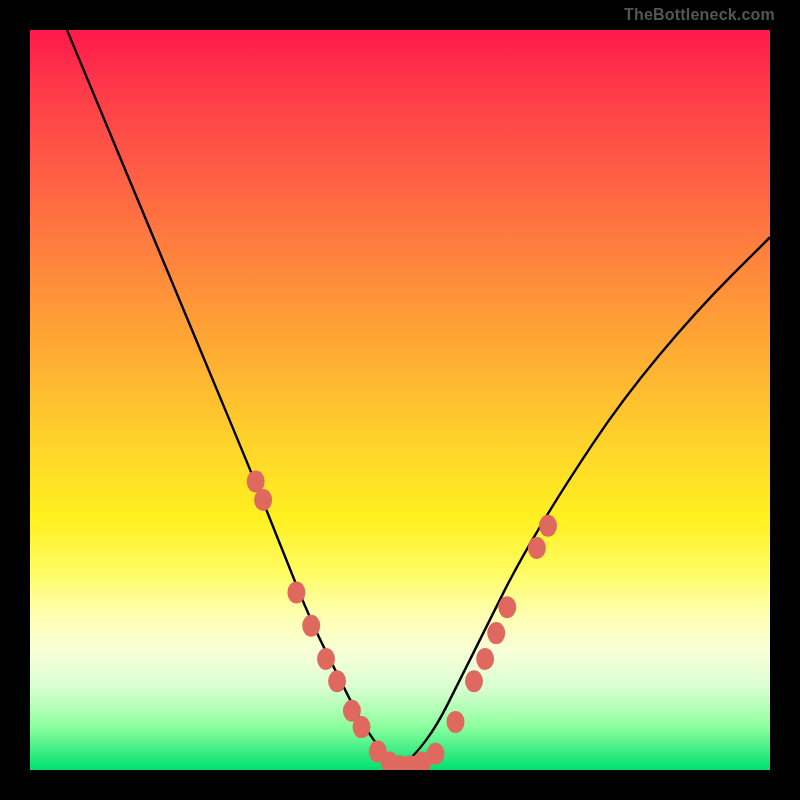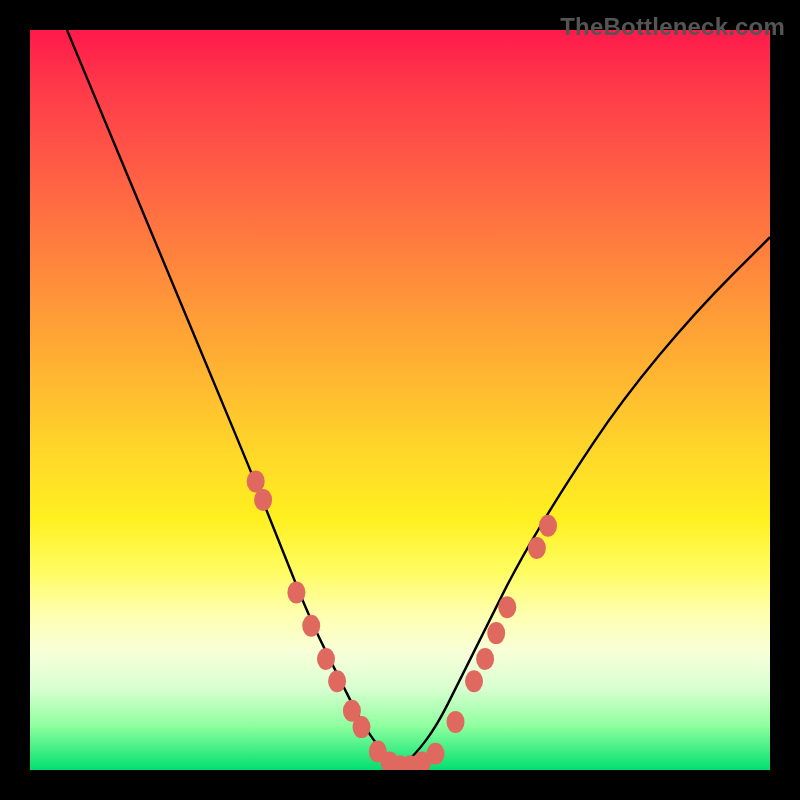--- a/index.html
+++ b/index.html
@@ -43,27 +43,26 @@
       #ffffb0 79%,
       #f8ffd8 84%,
       #d8ffd0 89%,
       #8fff9f 94%,
       #00e070 100%
     );
   }
   .watermark {
     position: absolute;
     top: 6px;
-    right: 15px;
-    font-size: 24px;
+    right: 25px;
+    font-size: 16px;
     font-weight: 600;
     color: #555;
     letter-spacing: 0.2px;
     user-select: none;
-    margin-top: 7px;
   }
   svg.curve {
     position: absolute;
     inset: 0;
   }
   .curve-path {
     fill: none;
     stroke: #000;
     stroke-width: 2.4;
   }

